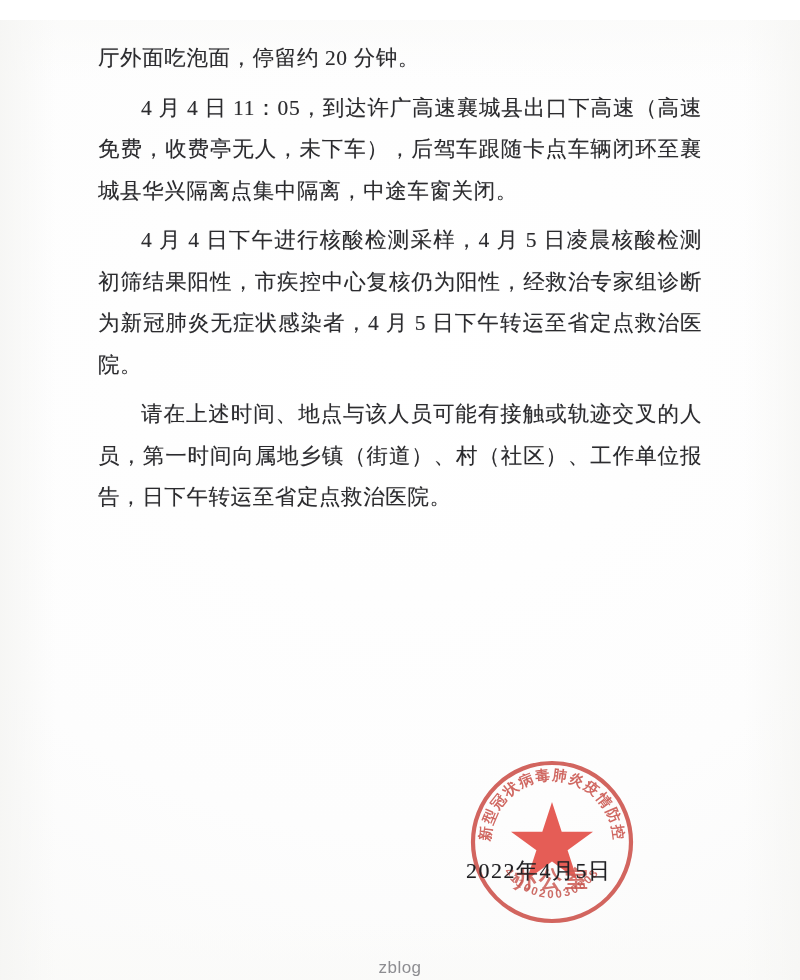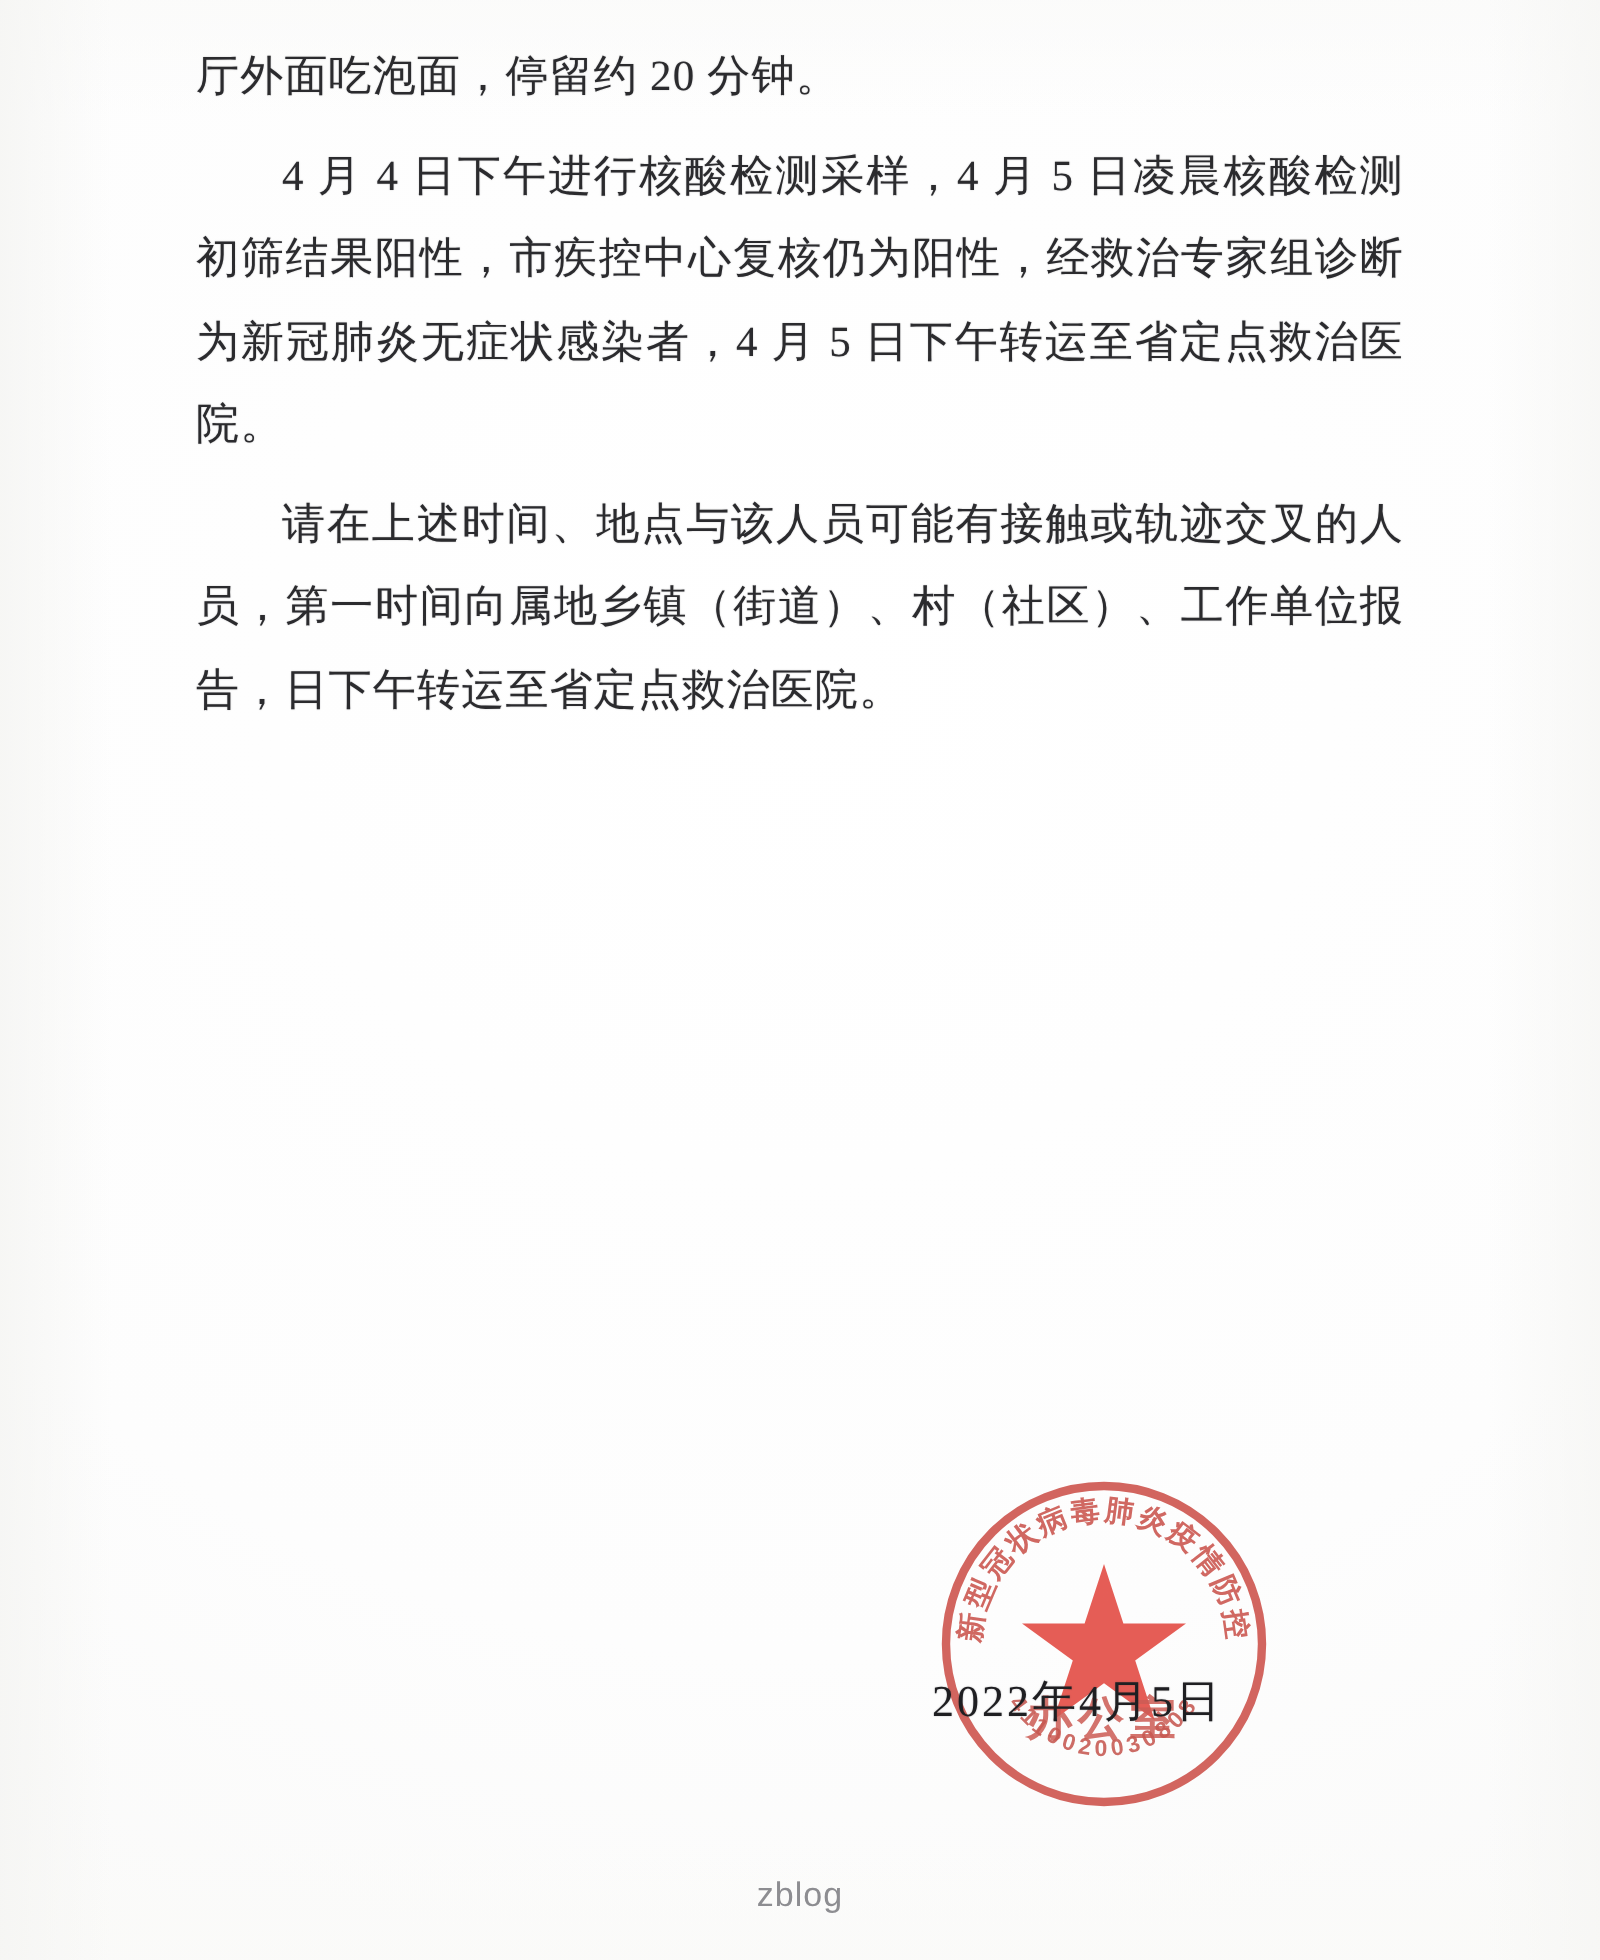--- a/index.html
+++ b/index.html
@@ -15,20 +15,21 @@
     overflow: hidden;
     position: relative;
   }
 
   
   #scan-page {
     position: absolute;
     inset: 0;
     background:
       radial-gradient(120% 90% at 50% 35%, #ffffff 0%, #fdfdfd 55%, #f8f8f7 100%);
+    margin-top: 20px;
   }
   
   #scan-page::before {
     content: "";
     position: absolute;
     inset: 0;
     background:
       linear-gradient(90deg, rgba(245,245,243,0.85) 0%, rgba(255,255,255,0) 7%,
                       rgba(255,255,255,0) 93%, rgba(246,246,244,0.8) 100%),
       linear-gradient(180deg, rgba(250,250,249,0.7) 0%, rgba(255,255,255,0) 6%,
@@ -107,20 +108,21 @@
     color: #8d8d91;
   }
 </style>
 </head>
 <body>
 
 <div id="scan-page">
 
   <div id="document-body">
     <p class="doc-paragraph no-indent">厅外面吃泡面，停留约 20 分钟。</p>
+    <p class="doc-paragraph">4 月 4 日 11：05，到达许广高速襄城县出口下高速（高速免费，收费亭无人，未下车），后驾车跟随卡点车辆闭环至襄城县华兴隔离点集中隔离，中途车窗关闭。</p>
     <p class="doc-paragraph">4 月 4 日下午进行核酸检测采样，4 月 5 日凌晨核酸检测初筛结果阳性，市疾控中心复核仍为阳性，经救治专家组诊断为新冠肺炎无症状感染者，4 月 5 日下午转运至省定点救治医院。</p>
     <p class="doc-paragraph">请在上述时间、地点与该人员可能有接触或轨迹交叉的人员，第一时间向属地乡镇（街道）、村（社区）、工作单位报告，日下午转运至省定点救治医院。</p>
   </div>
 
   <div id="seal-area">
     <div id="official-seal">
       <svg viewBox="0 0 168 168" xmlns="http://www.w3.org/2000/svg">
         <defs>
           <path id="arcTopPath" d="M 22,84 A 62,62 0 0 1 146,84" fill="none"></path>
           <path id="arcBottomPath" d="M 28,84 A 56,56 0 0 0 140,84" fill="none"></path>

